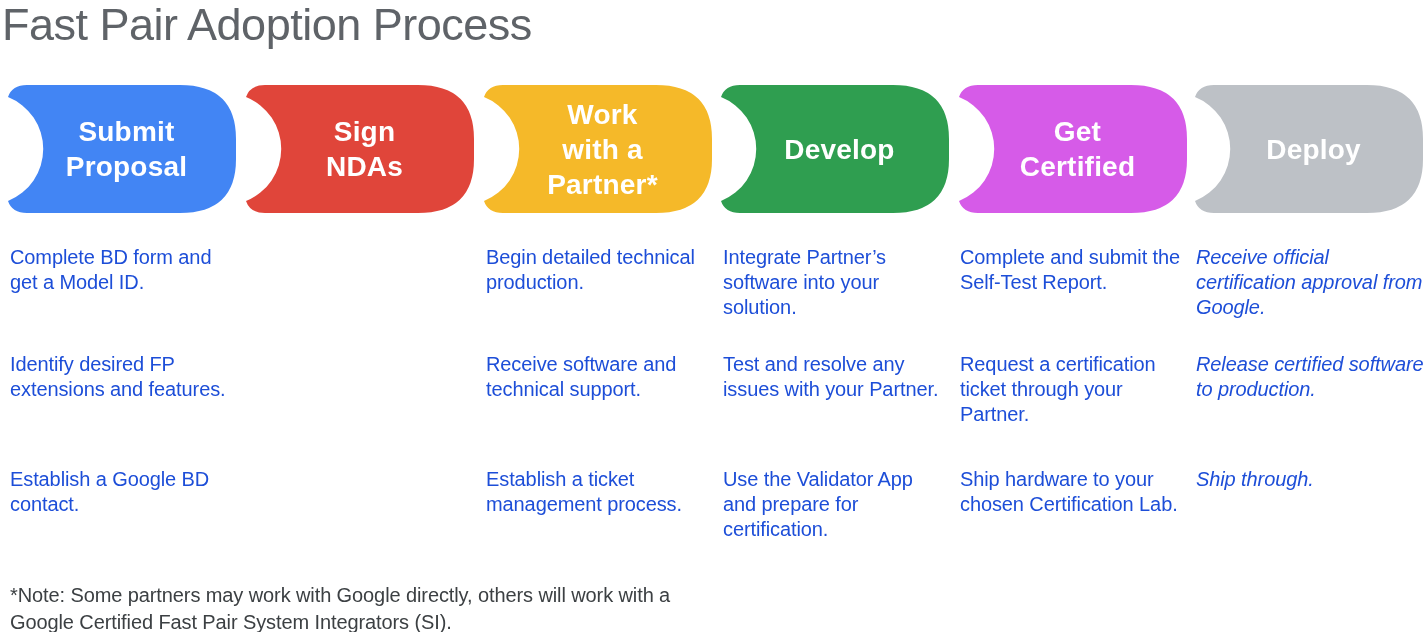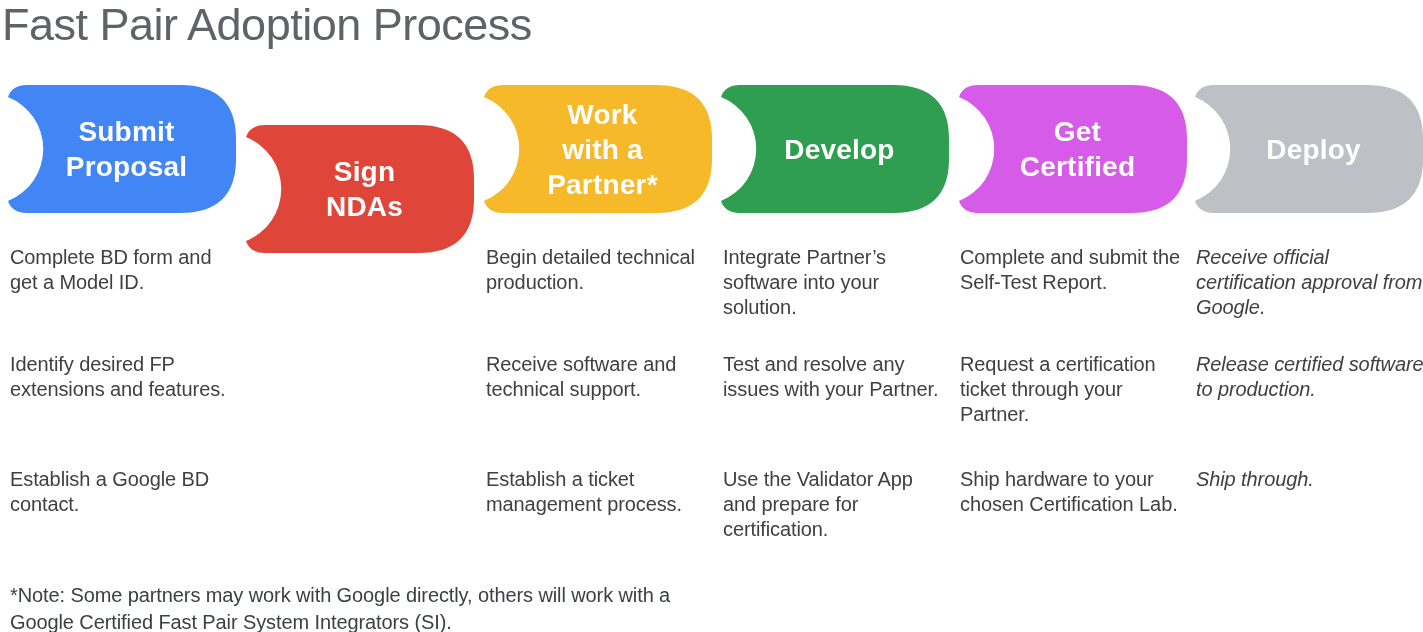--- a/index.html
+++ b/index.html
@@ -38,42 +38,42 @@
     text-align: center;
     color: #ffffff;
     font-size: 28px;
     font-weight: 700;
     line-height: 35px;
     white-space: pre-line;
     letter-spacing: 0.2px;
     padding-left: 14px;
   }
   .pill-0 { left: 3px; }
-  .pill-1 { left: 241px; margin-top: 40px; }
+  .pill-1 { left: 241px; }
   .pill-2 { left: 479px; }
   .pill-3 { left: 716px; }
   .pill-4 { left: 954px; }
   .pill-5 { left: 1190px; }
 
   
   .col {
     position: absolute;
     top: 245px;
     width: 228px;
   }
   .col-0 { left: 10px; }
   .col-1 { left: 248px; }
   .col-2 { left: 486px; }
   .col-3 { left: 723px; }
   .col-4 { left: 960px; }
   .col-5 { left: 1196px; font-style: italic; }
   .task {
     font-size: 20px;
     line-height: 25px;
-    color: #404040;
+    color: #1d4ed8;
     letter-spacing: -0.1px;
   }
   .task-0 { min-height: 107px; }
   .task-1 { min-height: 115px; }
 
   
   .note {
     position: absolute;
     left: 10px; top: 582px;
     width: 706px;

